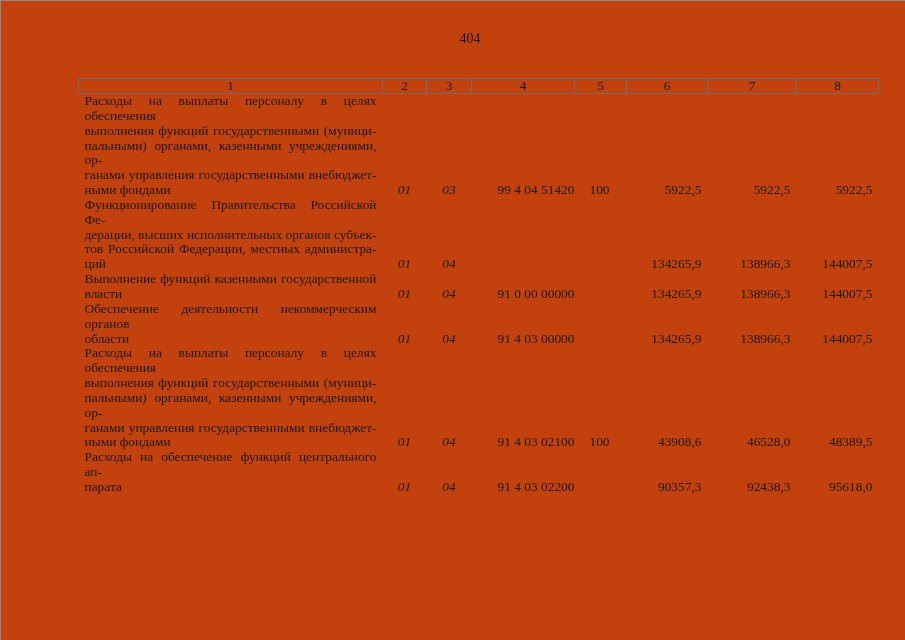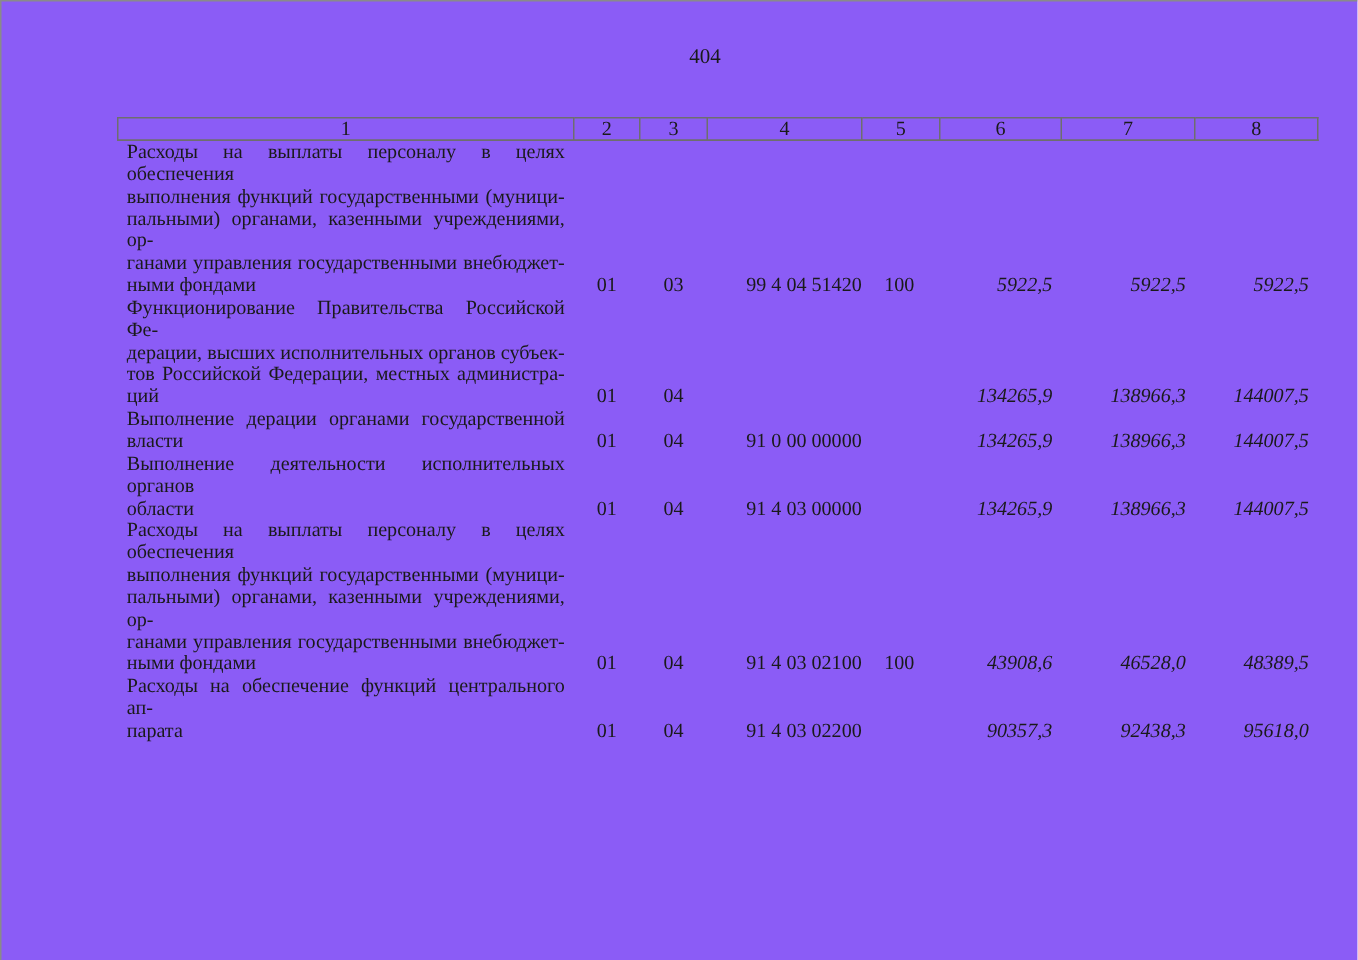--- a/index.html
+++ b/index.html
@@ -15,21 +15,21 @@
       font-family: "DejaVu Serif", "Liberation Serif", serif;
       color: #1a1a1a;
     }
     .page {
       position: absolute;
       left: 0; top: 0;
       width: 905px; height: 640px;
       box-sizing: border-box;
       border-top: 1px solid #8a8a8a;
       border-left: 1px solid #8a8a8a;
-      background: #8b5cf6;
+      background: #c2410c;
     }
     .page-number {
       position: absolute;
       top: 30px;
       left: 0;
       width: 938px;
       text-align: center;
       font-family: "Liberation Serif", serif;
       font-size: 14px;
       line-height: 16px;
@@ -76,24 +76,24 @@
       margin-left: 25px;
     }
     table.budget tbody td.name .line {
       display: block;
       text-align: justify;
       text-align-last: justify;
     }
     table.budget tbody td.name .line.last {
       text-align-last: left;
     }
-    td.c-center { text-align: center; }
+    td.c-center { text-align: center; font-style: italic; }
     td.c-kcsr { text-align: right; padding-left: 17px !important; }
     td.c-vr { text-align: center; padding-right: 2px !important; }
-    td.c-num { text-align: right; padding-right: 6px !important; font-style: italic; }
+    td.c-num { text-align: right; padding-right: 6px !important; }
   </style>
 </head>
 <body>
 
 <div class="page">
   <div class="page-number">404</div>
 
   <table class="budget">
     <colgroup>
       <col class="c1">
@@ -144,34 +144,34 @@
           <td class="c-center">01</td>
           <td class="c-center">04</td>
           <td class="c-kcsr"></td>
           <td class="c-vr"></td>
           <td class="c-num">134265,9</td>
           <td class="c-num">138966,3</td>
           <td class="c-num">144007,5</td>
         </tr>
         <tr>
           <td class="name">
-            <span class="line">Выполнение дерации органами государственной</span>
+            <span class="line">Выполнение функций казенными государственной</span>
             <span class="line last">власти</span>
           </td>
           <td class="c-center">01</td>
           <td class="c-center">04</td>
           <td class="c-kcsr">91 0 00 00000</td>
           <td class="c-vr"></td>
           <td class="c-num">134265,9</td>
           <td class="c-num">138966,3</td>
           <td class="c-num">144007,5</td>
         </tr>
         <tr>
           <td class="name">
-            <span class="line">Выполнение деятельности исполнительных органов</span>
+            <span class="line">Обеспечение деятельности некоммерческим органов</span>
             <span class="line last">области</span>
           </td>
           <td class="c-center">01</td>
           <td class="c-center">04</td>
           <td class="c-kcsr">91 4 03 00000</td>
           <td class="c-vr"></td>
           <td class="c-num">134265,9</td>
           <td class="c-num">138966,3</td>
           <td class="c-num">144007,5</td>
         </tr>

